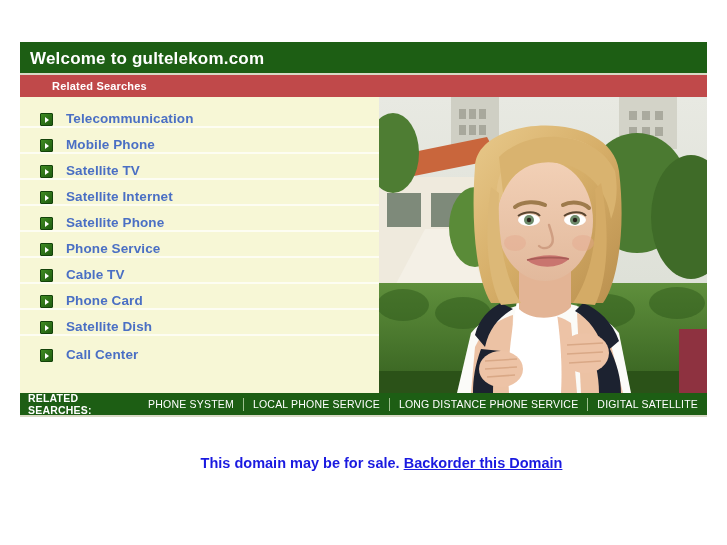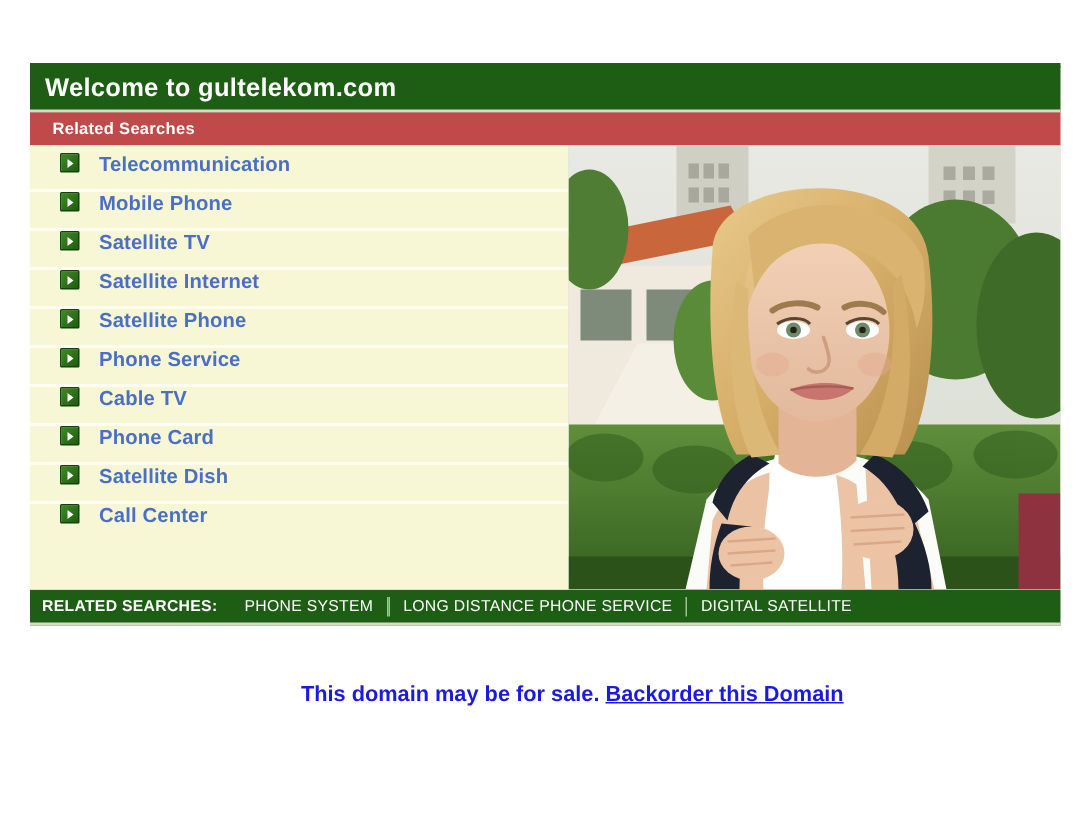--- a/index.html
+++ b/index.html
@@ -55,21 +55,21 @@
     letter-spacing: 0.2px;
     line-height: 1;
   }
 
   
   .subbar {
     background: #c0494a;
     height: 22px;
     display: flex;
     align-items: center;
-    padding-left: 15px;
+    padding-left: 32px;
   }
   .subbar-title {
     color: #ffffff;
     font-size: 11px;
     font-weight: bold;
     letter-spacing: 0.2px;
   }
 
   
   .content {
@@ -82,21 +82,21 @@
   .links-col {
     width: 359px;
     background: #f7f7d6;
     padding-top: 5px;
     box-sizing: border-box;
   }
 
   .link-row {
     height: 26px;
     display: flex;
-    align-items: flex-start;
+    align-items: flex-end;
     padding-left: 20px;
     border-bottom: 2px solid #fdfdf2;
     box-sizing: border-box;
   }
   .link-row:last-child {
     border-bottom: none;
   }
 
   .arrow-icon {
     width: 13px;
@@ -404,20 +404,21 @@
         </svg>
       </div>
     </div>
 
 
     <div class="footer-bar">
       <span class="footer-label">RELATED SEARCHES:</span>
       <span class="footer-items" style="display:flex;align-items:center;">
           <span class="footer-item">PHONE SYSTEM</span>
           <span class="footer-sep"></span>
+          <span class="footer-item">LOCAL PHONE SERVICE</span>
           <span class="footer-sep"></span>
           <span class="footer-item">LONG DISTANCE PHONE SERVICE</span>
           <span class="footer-sep"></span>
           <span class="footer-item">DIGITAL SATELLITE</span>
         </span>
     </div>
 
   </div>
 
   <div class="sale-line">

